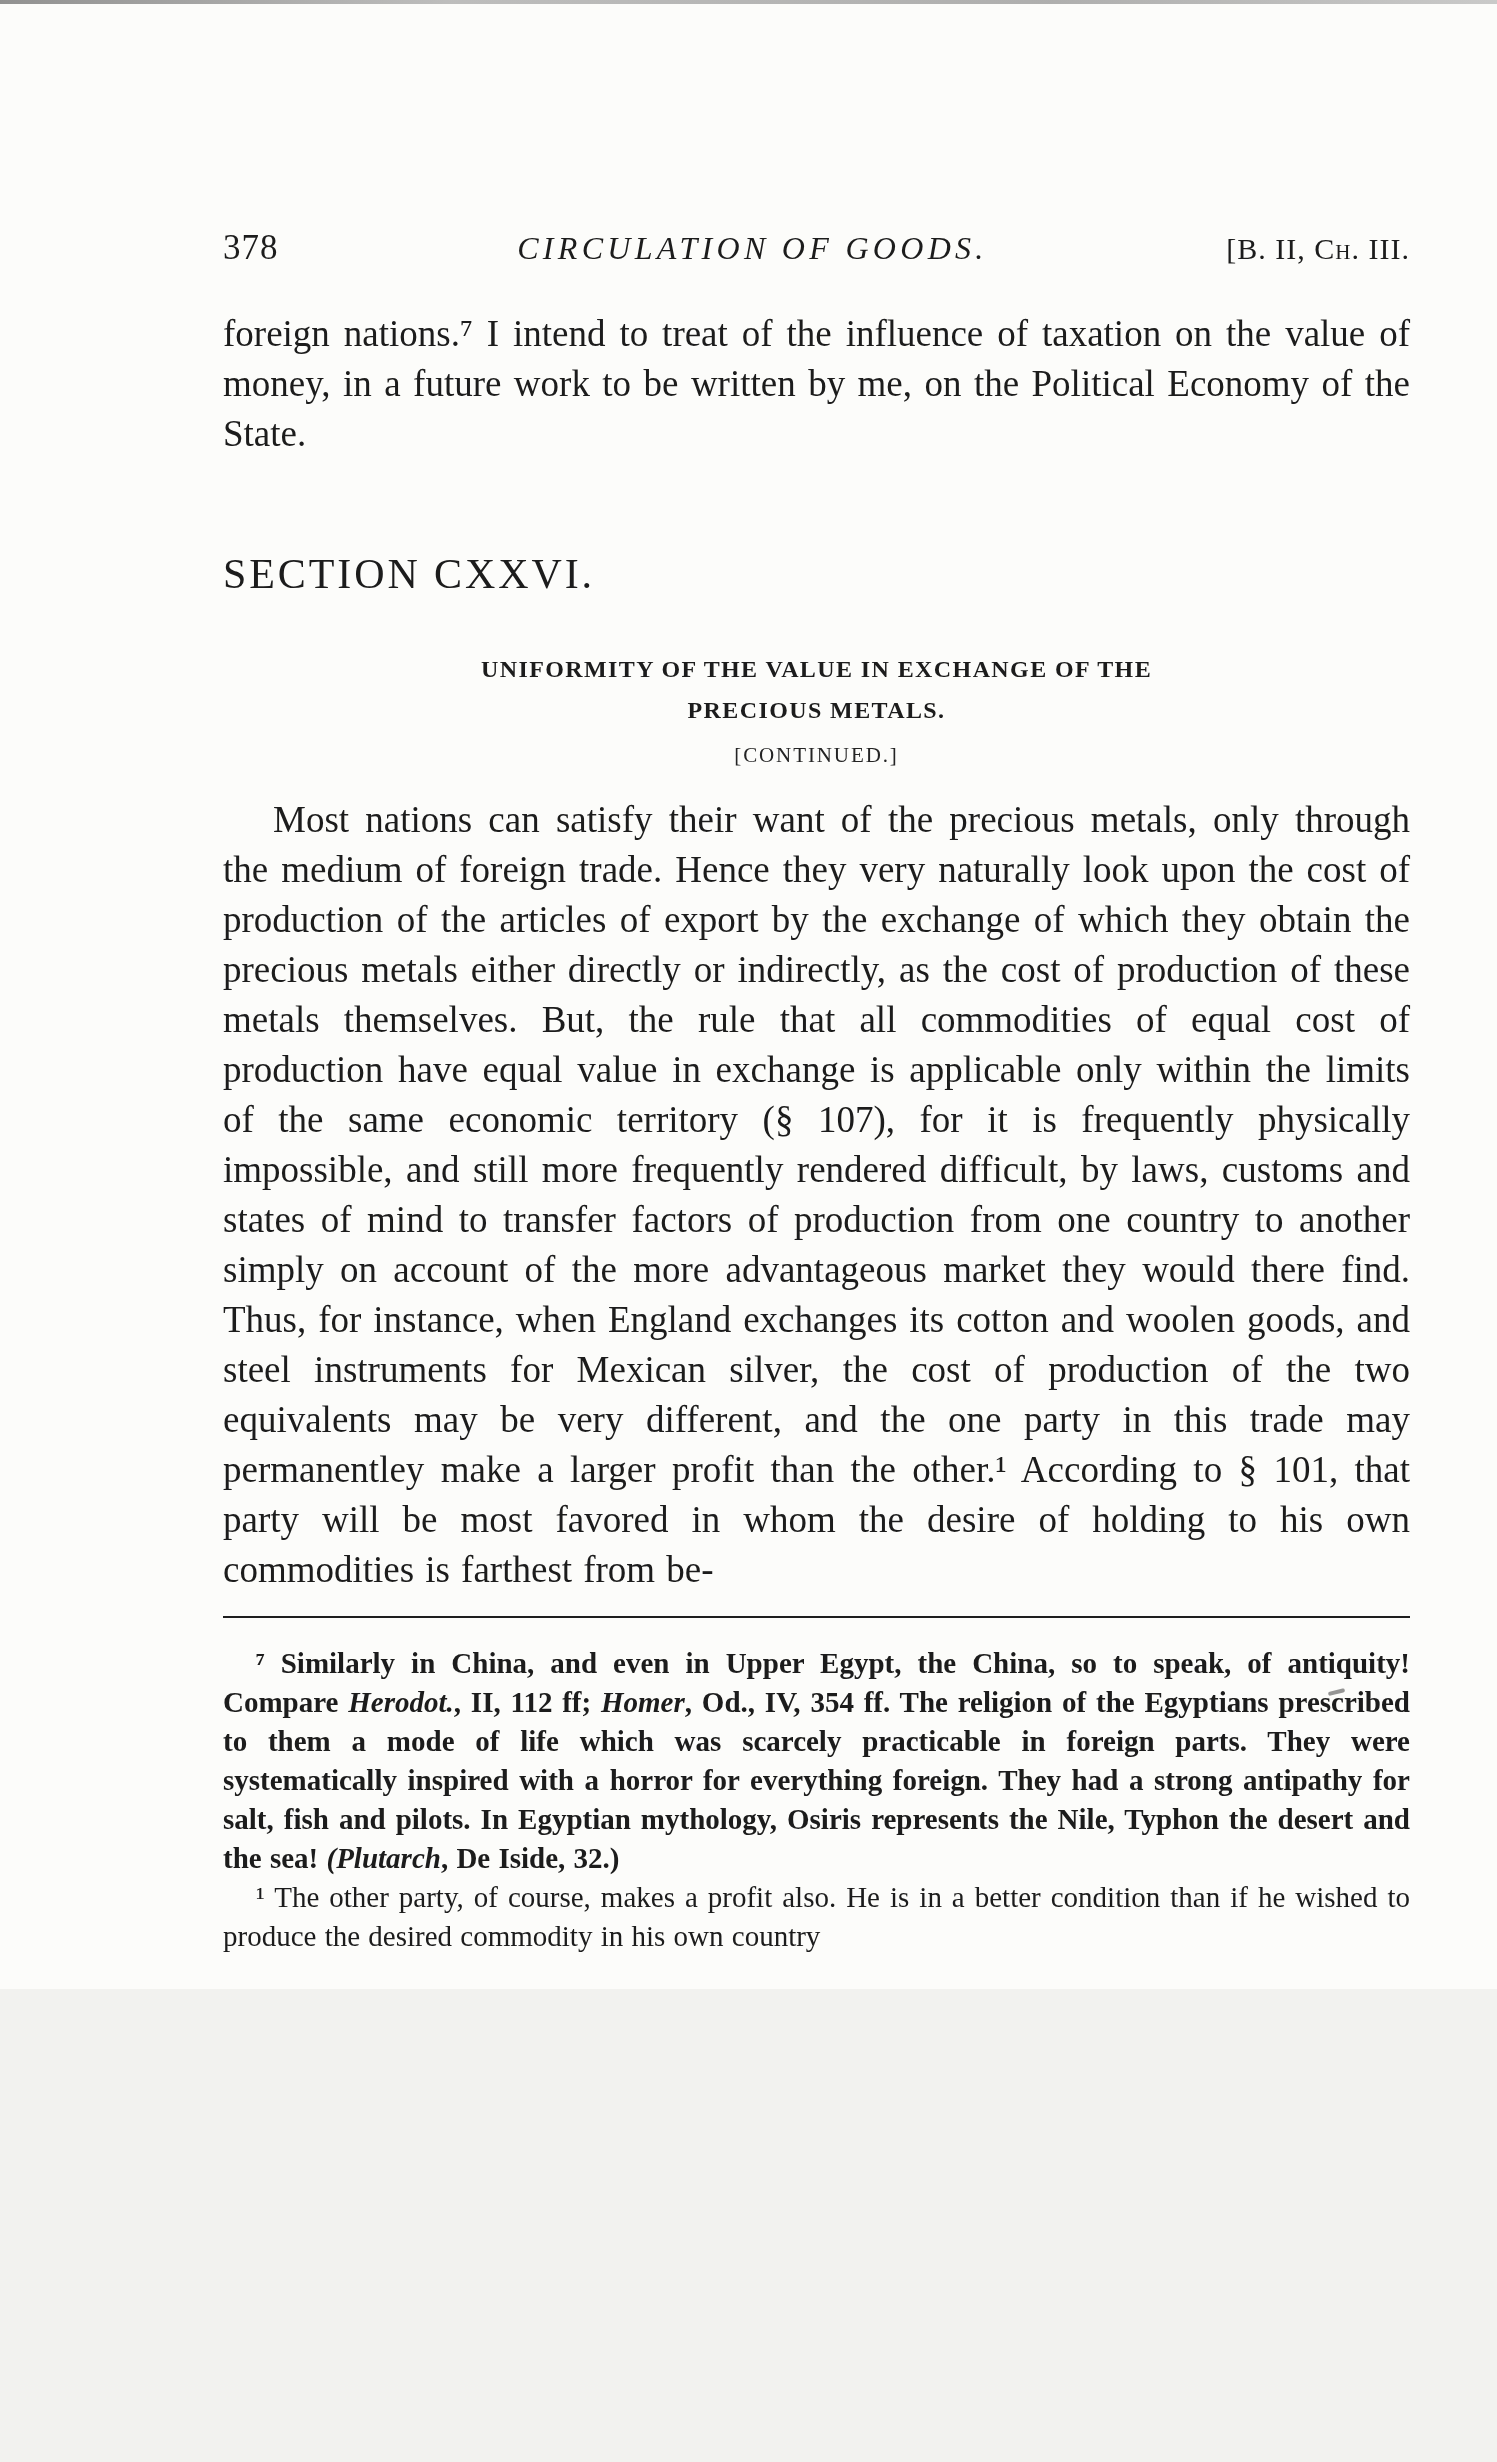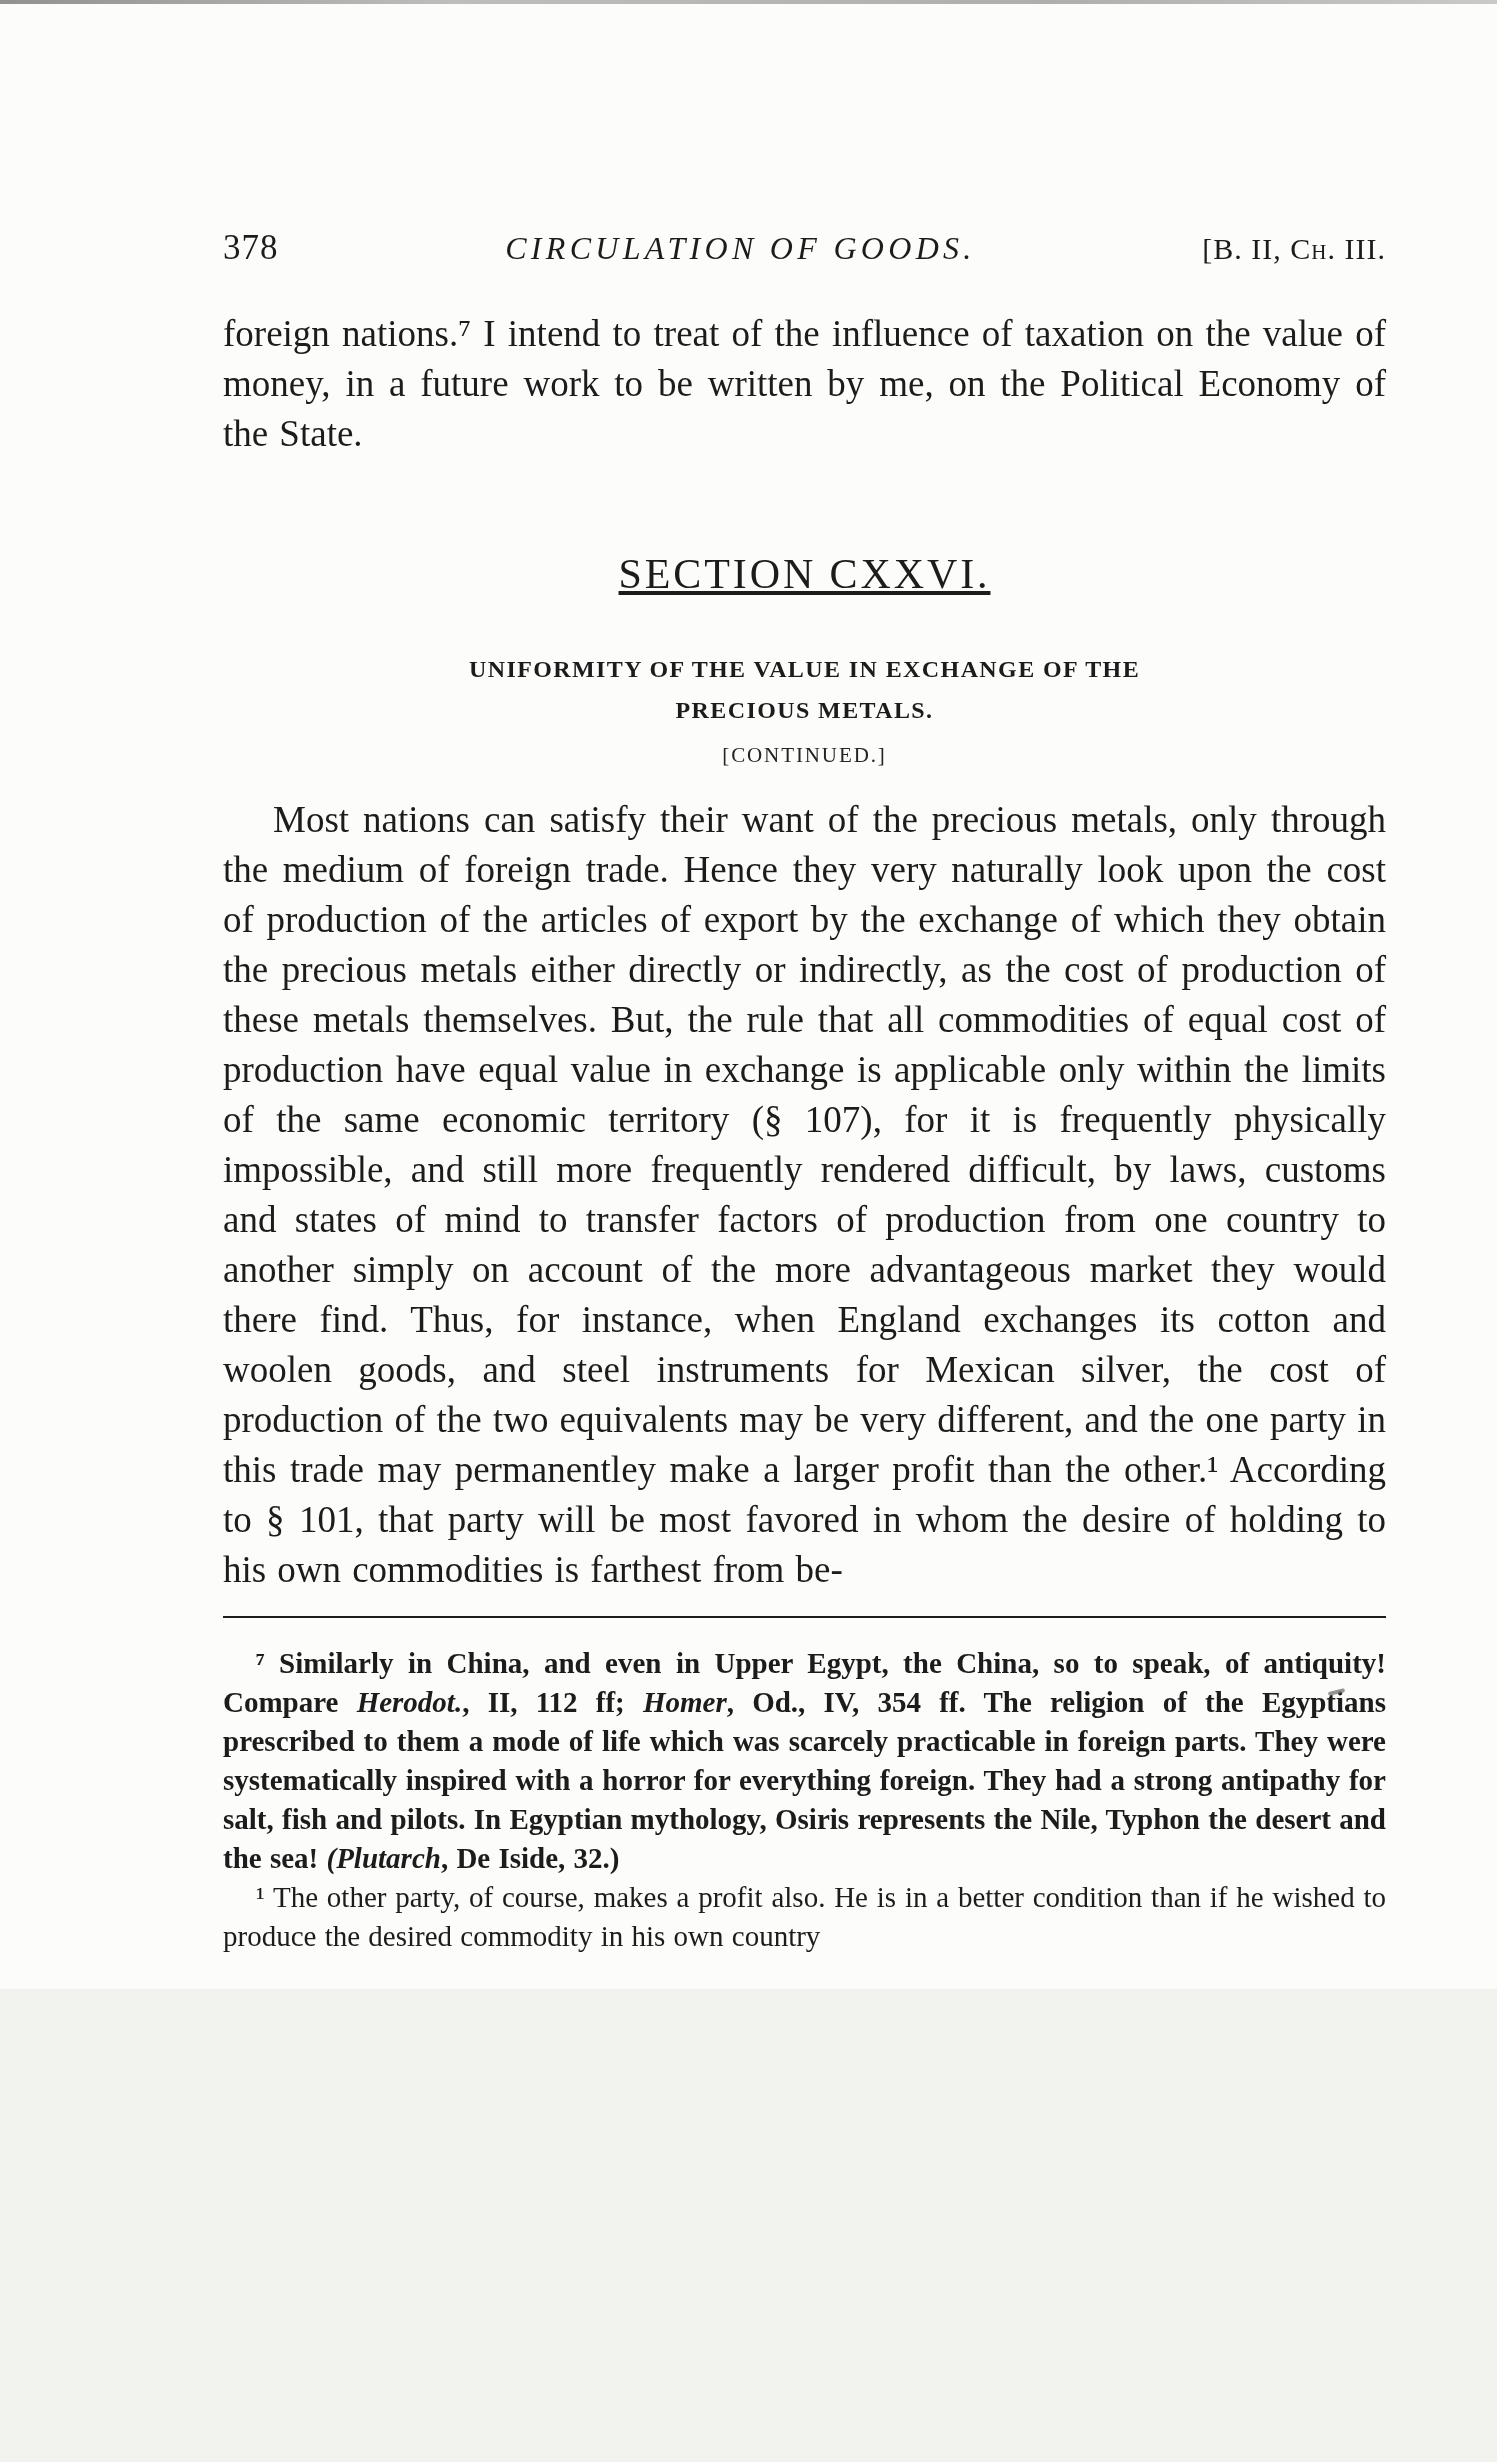--- a/index.html
+++ b/index.html
@@ -9,21 +9,21 @@
     font-family: "Liberation Serif", "DejaVu Serif", serif;
     color: #1c1c1c;
     background: #f2f2ef;
   }
   .page {
     position: relative;
     width: 1498px;
     height: 1989px;
     background: #fcfcfa;
     overflow: hidden;
-    padding: 228px 112px 0 223px;
+    padding: 228px 88px 0 223px;
   }
   .scan-edge-top {
     position: absolute;
     top: 0; left: 0;
     width: 100%; height: 3.9px;
     background: linear-gradient(90deg, #3a3a3a 0%, #8a8a8a 30%, #6f6f6f 70%, #a0a0a0 100%);
     opacity: .55;
   }
   .running-head {
     display: flex;
@@ -39,25 +39,24 @@
     font-size: 37px;
     line-height: 50px;
     text-align: justify;
     text-indent: 50px;
     word-spacing: 1.9px;
   }
   .no-indent { text-indent: 0; }
 
   .section-heading {
     margin-top: 91px;
-    text-align: center;
+    text-align: left;
     font-size: 42px;
     font-weight: 400;
     letter-spacing: 2.9px;
-    text-decoration: underline;
   }
   .section-subheading {
     margin-top: 51px;
     text-align: center;
     font-size: 24px;
     font-weight: 700;
     letter-spacing: 1.4px;
     line-height: 41px;
   }
   .continued {

